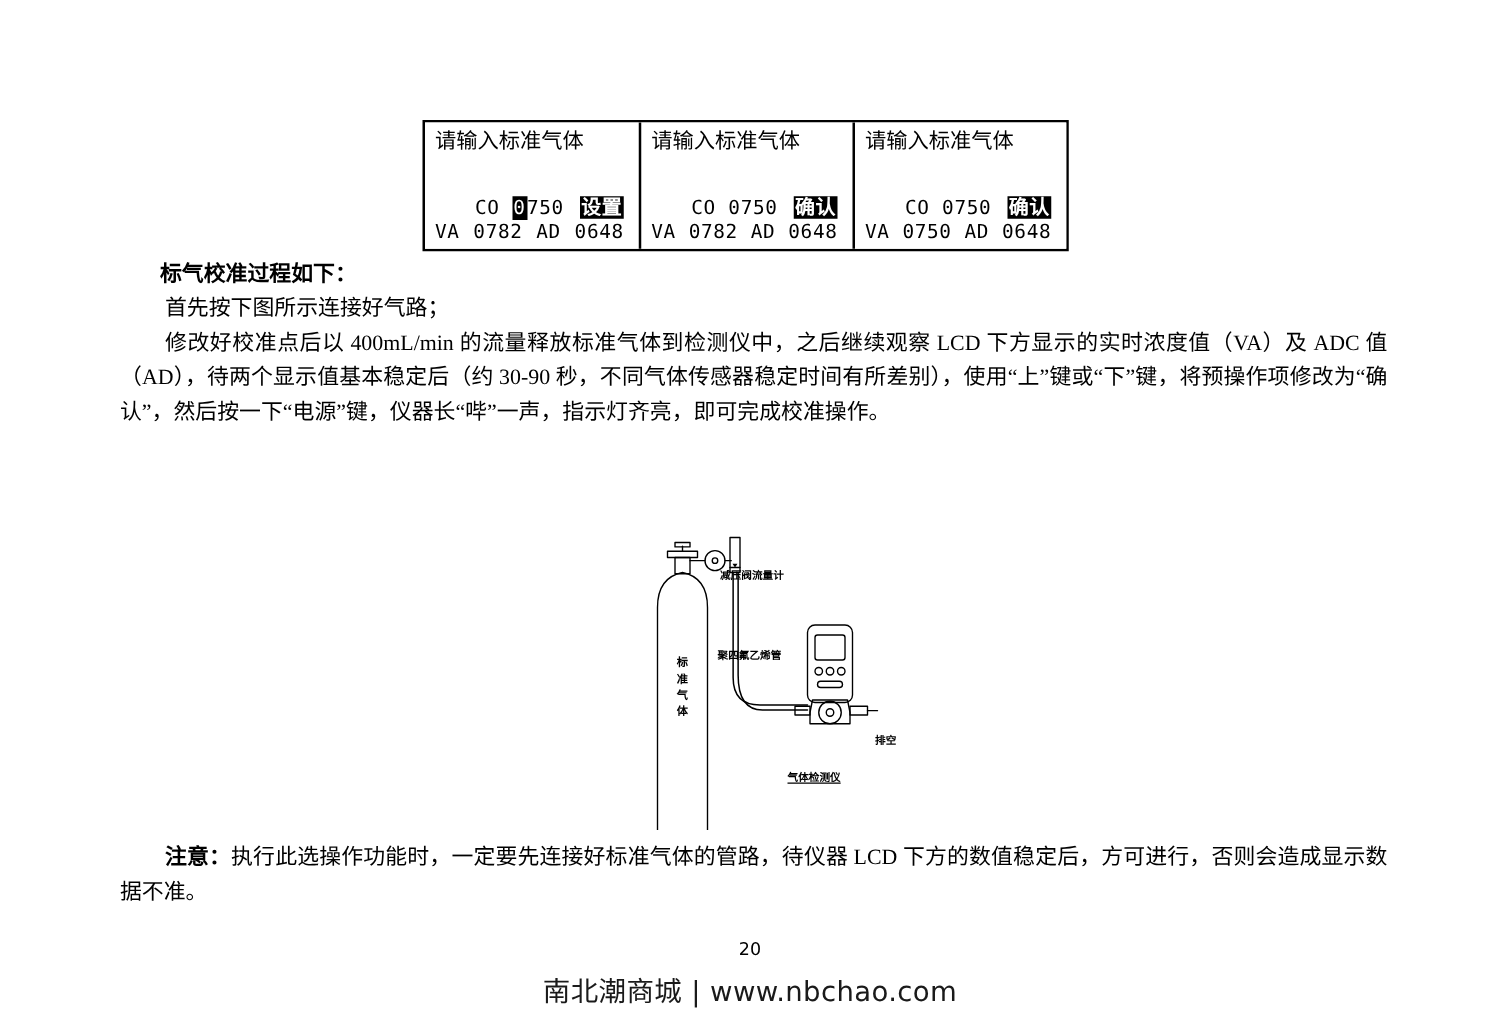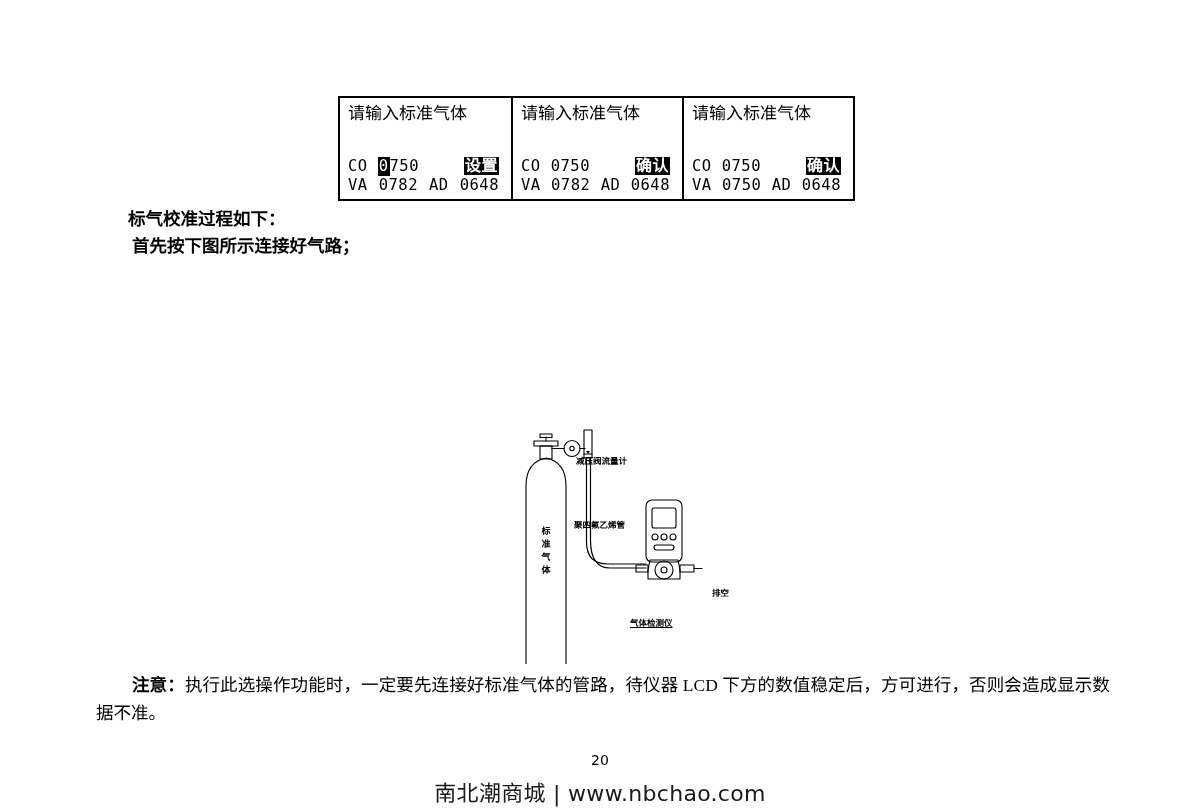--- a/index.html
+++ b/index.html
@@ -61,21 +61,21 @@
     letter-spacing: 0.5px;
   }
   .lcd-line {
     display: flex;
     align-items: baseline;
     white-space: pre;
   }
   .lcd-line.row1 {
     justify-content: flex-start;
   }
-  .lcd-gas { display: inline-block; }
+  .lcd-gas { display: inline-block; margin-left: 32px; }
   .lcd-val { display: inline-block; margin-left: 10px; }
   .lcd-action {
     margin-left: auto;
     font-family: "DejaVu Sans", "Liberation Sans", sans-serif;
     font-size: 16px;
     line-height: 18px;
     font-weight: bold;
   }
   .inv {
     background: #000;
@@ -103,21 +103,20 @@
     font-weight: bold;
     margin: 0 0 0 32px;
     font-size: 17.5px;
     line-height: 27px;
   }
   .para {
     margin: 0;
     text-indent: 36px;
     text-align: justify;
     text-justify: inter-character;
-    font-weight: bold;
   }
   .note {
     margin: 0;
     text-indent: 36px;
     text-align: justify;
   }
   .note b { font-weight: bold; }
 
   
   .diagram {
@@ -241,20 +240,21 @@
           <span>0648</span>
         </div>
       </div>
     </div>
 
   </div>
 
   <div class="body-text">
     <p class="heading">标气校准过程如下：</p>
     <p class="para">首先按下图所示连接好气路；</p>
+    <p class="para">修改好校准点后以 400mL/min 的流量释放标准气体到检测仪中，之后继续观察 LCD 下方显示的实时浓度值（VA）及 ADC 值（AD），待两个显示值基本稳定后（约 30-90 秒，不同气体传感器稳定时间有所差别），使用“上”键或“下”键，将预操作项修改为“确认”，然后按一下“电源”键，仪器长“哔”一声，指示灯齐亮，即可完成校准操作。</p>
   </div>
 
   <div class="diagram">
     <svg width="270" height="240" viewBox="0 0 270 240">
       <g fill="none" stroke="#000" stroke-width="1.1" stroke-linecap="round" stroke-linejoin="round">
 
         <path d="M 46 240 L 46 62 Q 46 38 66 34 Q 86 38 86 62 L 86 240"></path>
 
         <rect x="60" y="22" width="12" height="13"></rect>
 
@@ -293,21 +293,21 @@
         <line x1="214" y1="144.5" x2="222" y2="144.5"></line>
       </g>
     </svg>
 
     <span class="dlabel" style="left:96px; top:8px;">减压阀流量计</span>
 
     <span class="dlabel" style="left:94px; top:72px;">聚四氟乙烯管</span>
 
     <span class="dlabel-vert" style="left:60px; top:101px;">标准气体</span>
 
-    <span class="dlabel" style="left:232px; top:140px;">排空</span>
+    <span class="dlabel" style="left:220px; top:140px;">排空</span>
 
     <span class="dlabel" style="left:150px; top:170px;text-decoration:underline;">气体检测仪</span>
   </div>
 
   <div class="note-block">
     <p class="note"><b>注意：</b><span>执行此选操作功能时，一定要先连接好标准气体的管路，待仪器 LCD 下方的数值稳定后，方可进行，否则会造成显示数据不准。</span></p>
   </div>
 
   <div class="page-number">20</div>
   <div class="footer-brand">南北潮商城 | www.nbchao.com</div>

